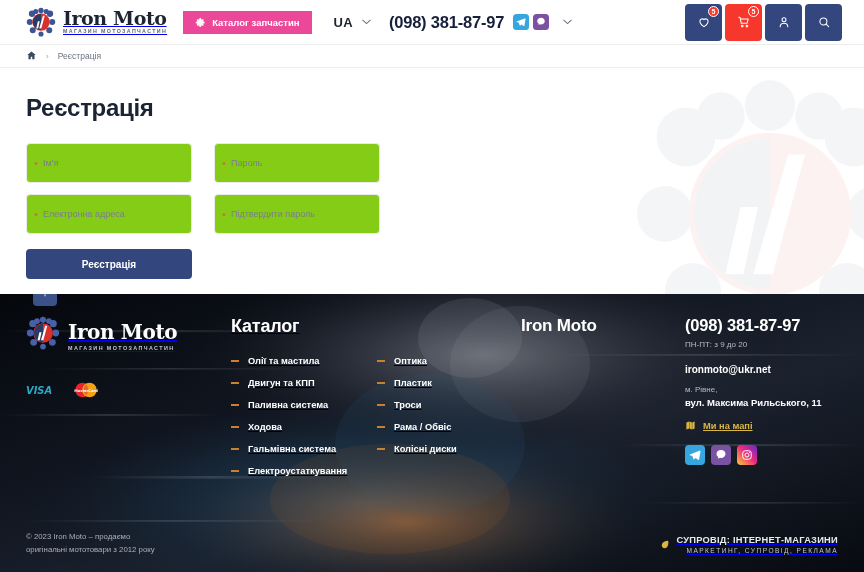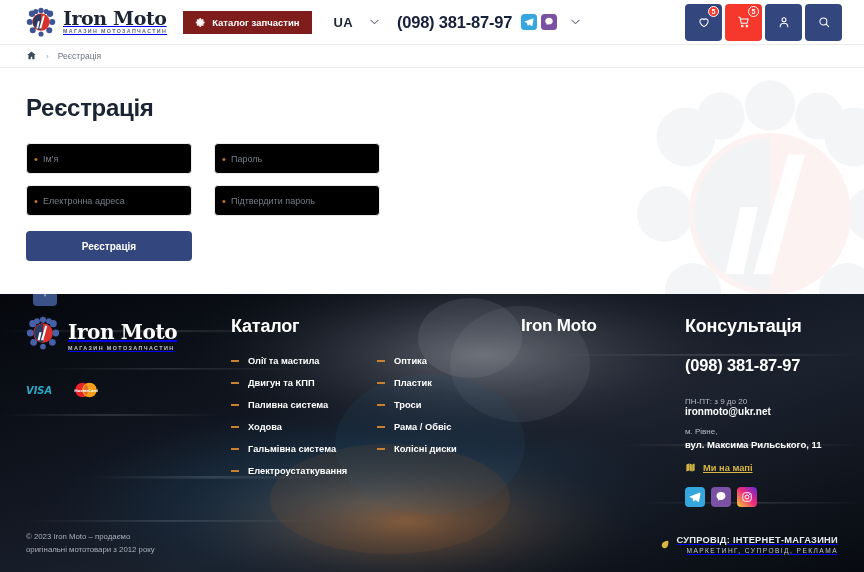--- a/index.html
+++ b/index.html
@@ -28,30 +28,30 @@
     font-size: 19px; font-weight: 700; color: #1c2433;
     letter-spacing: -0.4px;
   }
   .logo-sub {
     font-size: 5.3px; color: #5b6475; letter-spacing: 1.35px;
     font-weight: 600; margin-top: 1px;
   }
 
   .catalog-btn {
     margin-left: 16px;
-    background: #7f1d1d; color: #fff; border: none;
+    background: #ec4899; color: #fff; border: none;
     height: 23px; padding: 0 12px; border-radius: 0;
     font-size: 9.5px; font-weight: 700; cursor: pointer;
     display: flex; align-items: center; gap: 6px;
     font-family: inherit; white-space: nowrap;
   }
   .gear { width: 11px; height: 11px; display: block; }
 
   .lang-select {
-    margin-left: 22px; display: flex; align-items: center; gap: 17px;
+    margin-left: 22px; display: flex; align-items: center; gap: 9px;
     cursor: pointer;
   }
   .lang-code { font-size: 13px; font-weight: 700; color: #1c2433; letter-spacing: .3px; }
   .chev { width: 9px; height: 6px; display: block; }
 
   .phone-main {
     margin-left: 18px;
     font-size: 16.5px; font-weight: 700; color: #16203a;
     letter-spacing: -0.2px; white-space: nowrap; text-decoration: none;
   }
@@ -100,22 +100,22 @@
     font-size: 24px; font-weight: 700; color: #1b2434;
     margin-top: 26px; letter-spacing: -0.3px; position: relative;
   }
   .form {
     margin-top: 21px; display: grid;
     grid-template-columns: 166px 166px; gap: 11px 22px;
     position: relative;
   }
   .field { position: relative; }
   .field input {
-    width: 100%; height: 31px; border: 1px solid #eceaea; border-radius: 4px;
-    background: #000000; font-size: 9px; color: #5b6371;
+    width: 100%; height: 40px; border: 1px solid #eceaea; border-radius: 4px;
+    background: #84cc16; font-size: 9px; color: #5b6371;
     padding: 0 10px 0 16px; font-family: inherit; outline: none;
   }
   .field input::placeholder { color: #797f8a; }
   .req-dot {
     position: absolute; left: 8px; top: 50%; transform: translateY(-50%);
     color: #c8762e; font-size: 11px; line-height: 1; pointer-events: none;
   }
   .submit-row { margin-top: 15px; position: relative; }
   .submit-btn {
     width: 166px; height: 30px; background: #33477e; color: #fff;
@@ -149,21 +149,21 @@
   .col-brand { width: 205px; flex: 0 0 205px; }
   .f-logo { display: flex; align-items: center; gap: 8px; }
   .f-logo-name {
     font-family: "DejaVu Serif", "Liberation Serif", serif;
     font-size: 20px; font-weight: 700; color: #ffffff; letter-spacing: -0.4px;
   }
   .f-logo-sub { font-size: 5.4px; color: #c0c6d2; letter-spacing: 1.4px;
                 font-weight: 600; margin-top: 1px; }
   .pay-icons { display: flex; align-items: center; gap: 12px; margin-top: 27px; }
 
-  .col-catalog { width: 290px; flex: 0 0 290px; }
+  .col-catalog { width: 290px; flex: 0 0 290px; text-decoration: underline; }
   .col-shop { width: 160px; flex: 0 0 160px; }
   .col-consult { flex: 1; padding-left: 4px; }
 
   .f-head {
     font-size: 18px; font-weight: 700; color: #fff; margin-bottom: 19px;
     letter-spacing: -0.2px;
   }
   .f-head.sm { font-size: 17px; }
   .link-cols { display: flex; }
   .link-list { display: flex; flex-direction: column; gap: 12px; }
@@ -171,23 +171,23 @@
   .f-link {
     font-size: 9.3px; font-weight: 700; color: #ffffff; text-decoration: none;
     display: flex; align-items: center; gap: 9px; white-space: nowrap;
   }
   .dash { width: 8px; height: 1.6px; background: #c9802f; flex: 0 0 8px; display: block; }
 
   .f-phone {
     font-size: 16.5px; font-weight: 700; color: #fff; text-decoration: none;
     letter-spacing: -0.2px; display: block;
   }
-  .f-hours { font-size: 8px; color: #b6bcc7; margin-top: 22px; }
+  .f-hours { font-size: 8px; color: #b6bcc7; margin-top: 5px; }
   .f-mail {
-    display: block; font-size: 10px; font-weight: 700;
+    display: block; margin-top: 15px; font-size: 10px; font-weight: 700;
     color: #ffffff; text-decoration: none;
   }
   .f-addr1 { margin-top: 10px; font-size: 8px; color: #b6bcc7; }
   .f-addr2 { margin-top: 3px; font-size: 9.5px; font-weight: 700; color: #fff; }
   .map-link {
     margin-top: 12px; display: flex; align-items: center; gap: 7px;
     color: #d9b642; font-size: 9.3px; font-weight: 700;
     text-decoration: underline; width: max-content;
   }
   .soc-row { display: flex; gap: 6px; margin-top: 14px; }
@@ -524,21 +524,20 @@
               </a>
           </div>
         </div>
       </div>
 
       <div class="col-shop">
         <div class="f-head sm">Iron Moto</div>
       </div>
 
       <div class="col-consult">
-        <div class="f-head">Консультація</div>
         <a class="f-phone" href="#">(098) 381-87-97</a>
         <div class="f-hours">ПН-ПТ: з 9 до 20</div>
         <a class="f-mail" href="#">ironmoto@ukr.net</a>
         <div class="f-addr1">м. Рівне,</div>
         <div class="f-addr2">вул. Максима Рильського, 11</div>
         <a class="map-link" href="#">
           <svg viewBox="0 0 24 24" width="11" height="11" fill="#d9b642">
             <path d="M3 5.5 9 3.2v15.3L3 20.8zM9.8 3.2 15 5.2v15.3L9.8 18.5zM15.8 5.2 21 3.2v15.3l-5.2 2.3z"></path>
           </svg>
           <span>Ми на мапі</span>

